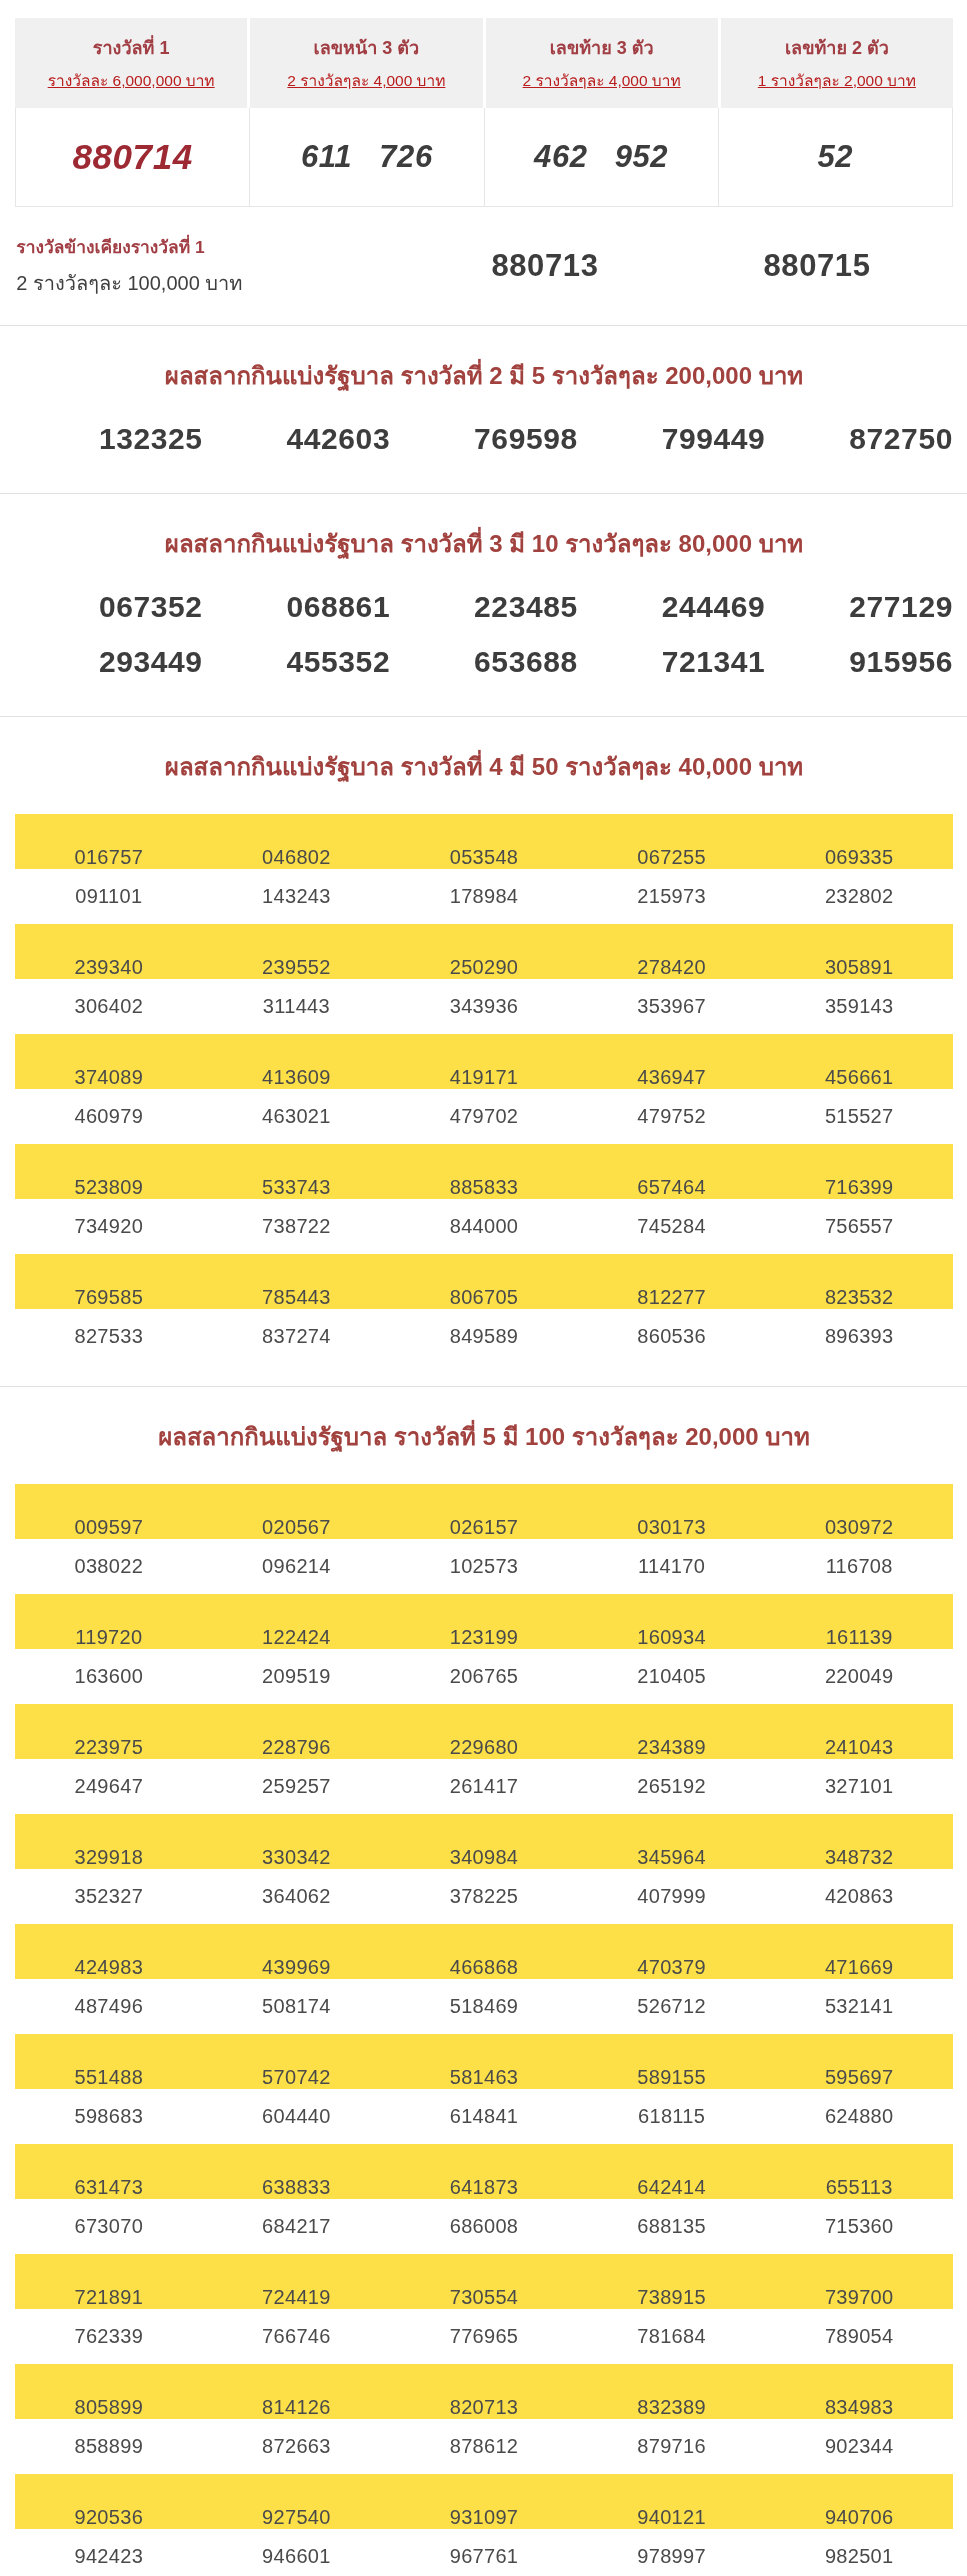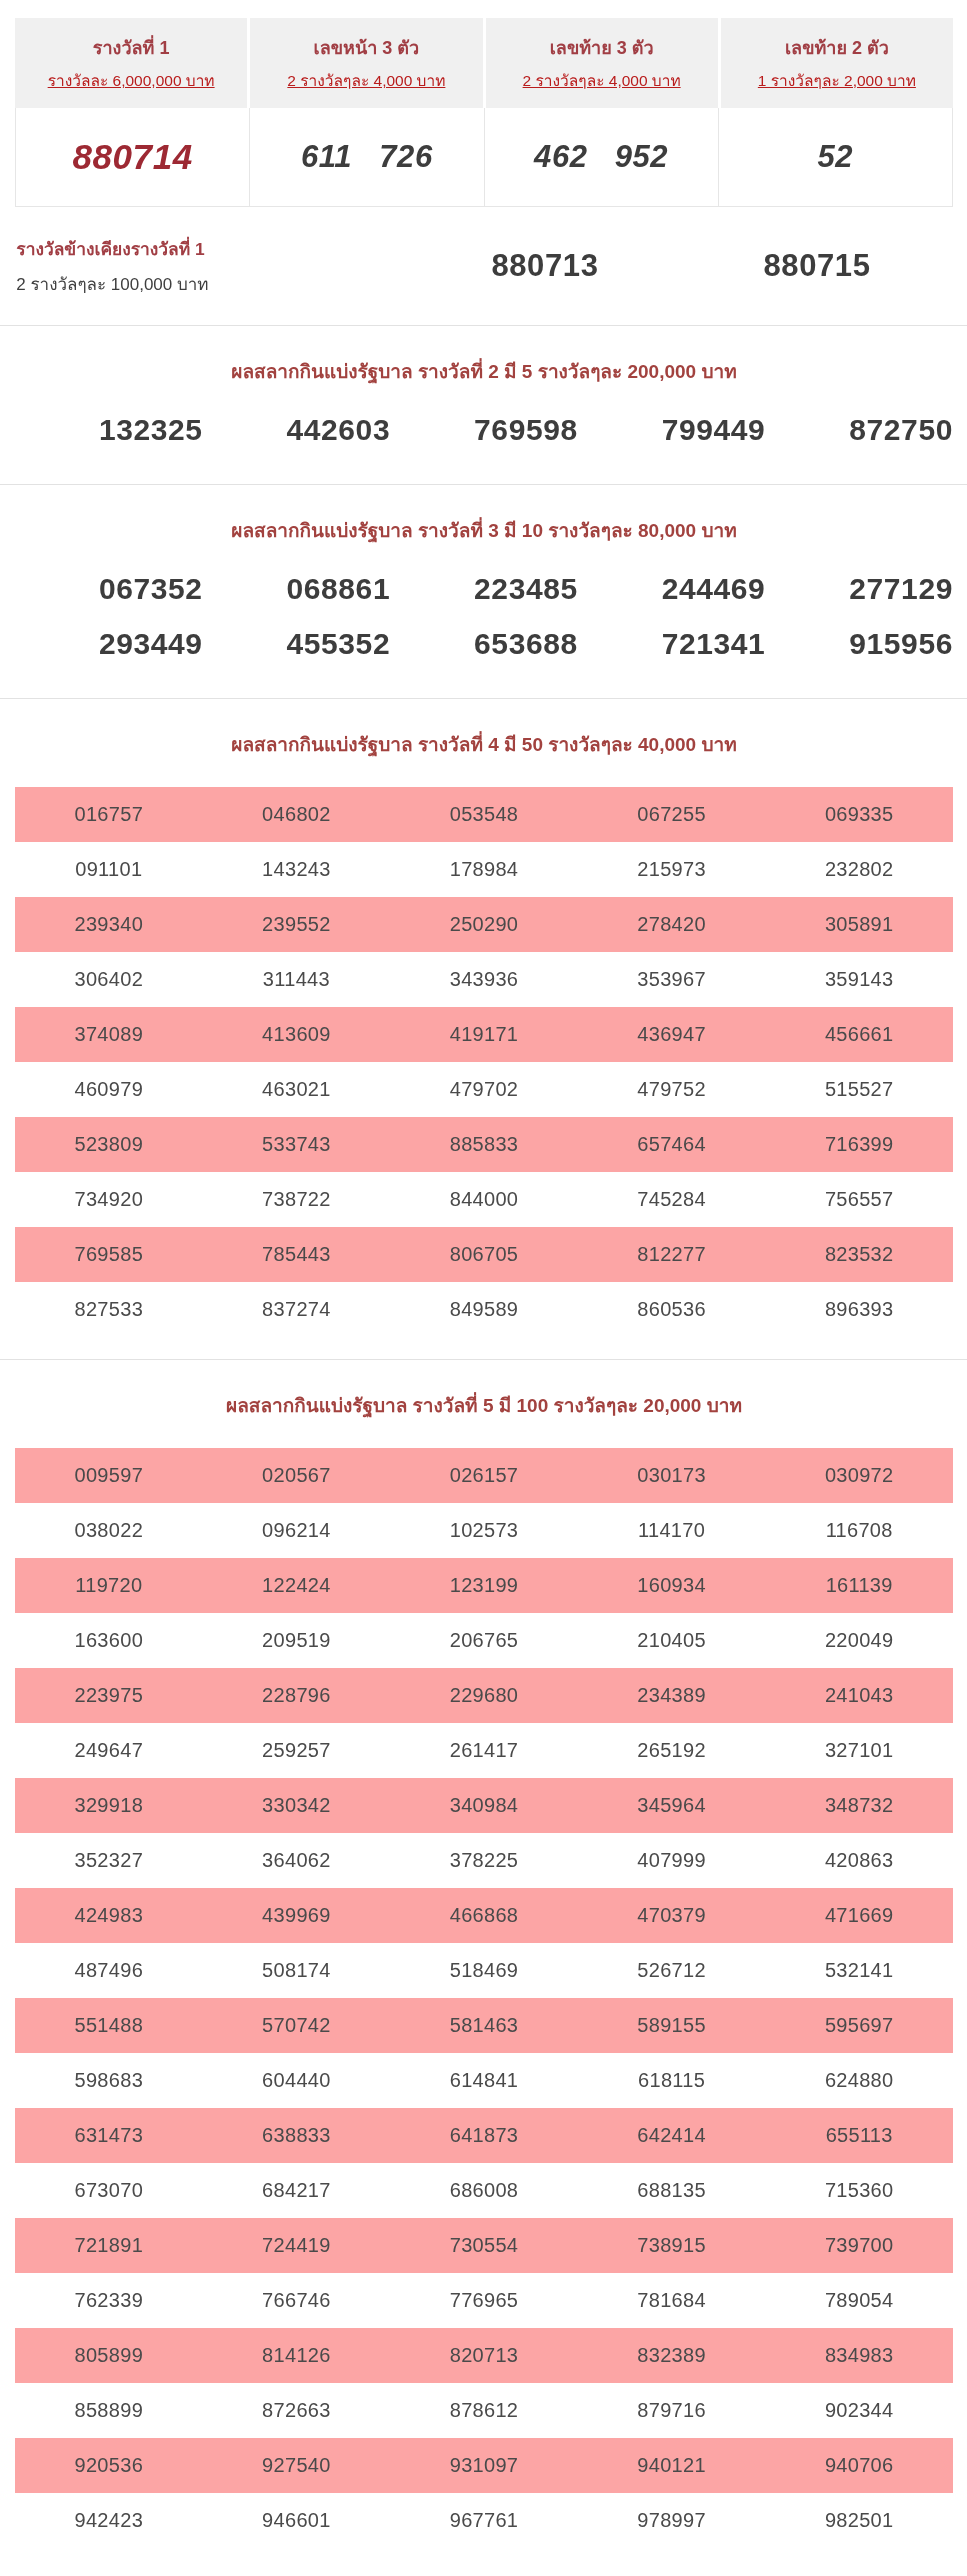--- a/index.html
+++ b/index.html
@@ -25,40 +25,40 @@
     border-right:0.6px solid #e6e6e6;
   }
   .top-number-cell:last-child { border-right:none; }
   .top-num { font-size:31px; font-weight:bold; color:#3d3d3d; letter-spacing:0.6px; }
   .top-number-cell.first .top-num { font-size:35px; color:#9d2933; }
 
   
   .side-row { margin:0 15px; height:118px; display:flex; align-items:center; }
   .side-label { width:42%; padding-left:1.3px; }
   .side-title { font-size:17.4px; font-weight:bold; color:#a13e44; margin-bottom:6.4px; }
-  .side-sub { font-size:17px; color:#3f3f3f; }
+  .side-sub { font-size:20px; color:#3f3f3f; }
   .side-num-cell { width:29%; text-align:center; }
   .side-num { font-size:31px; font-weight:bold; color:#3d3d3d; letter-spacing:0.6px; }
 
   .divider { border:none; border-top:1.3px solid #e2e2e2; }
 
   
   .section-title {
     padding-top:30px; text-align:center;
-    font-size:19px; color:#a2423f; font-weight:bold;
+    font-size:24px; color:#a2423f; font-weight:bold;
   }
   .large-rows { padding:27px 15px 37px; display:flex; flex-direction:column; gap:20.6px; }
   .large-row { display:flex; }
   .large-row .num {
     flex:1 1 0; text-align:right;
     font-size:30px; font-weight:bold; color:#3d3d3d; letter-spacing:0.6px;
   }
   .results-table { margin:28px 15px 22px; }
   .table-row { display:flex; height:55px; align-items:center; }
-  .table-row.stripe { background:#fca5a5; }
+  .table-row.stripe { background:#fde047;align-items:flex-end; }
   .table-row .num {
     flex:1 1 0; text-align:center;
     font-size:20px; font-weight:400; color:#4a4a4a; letter-spacing:0.3px;
   }
   .section:last-child .results-table { margin-bottom:0; }
 </style>
 </head>
 <body>
 
 <div class="top-block">

